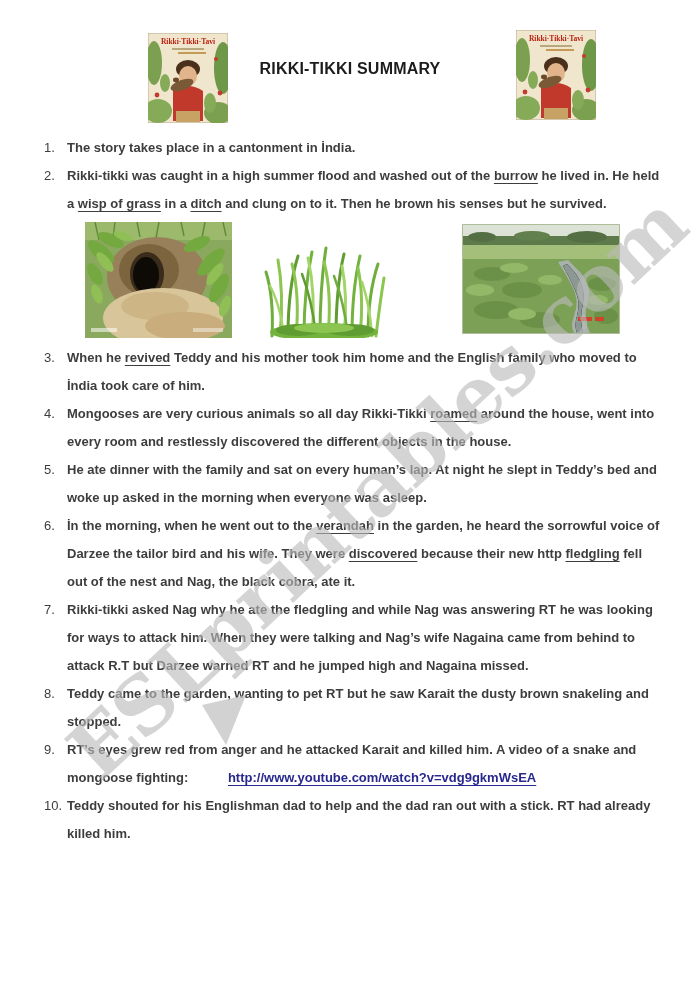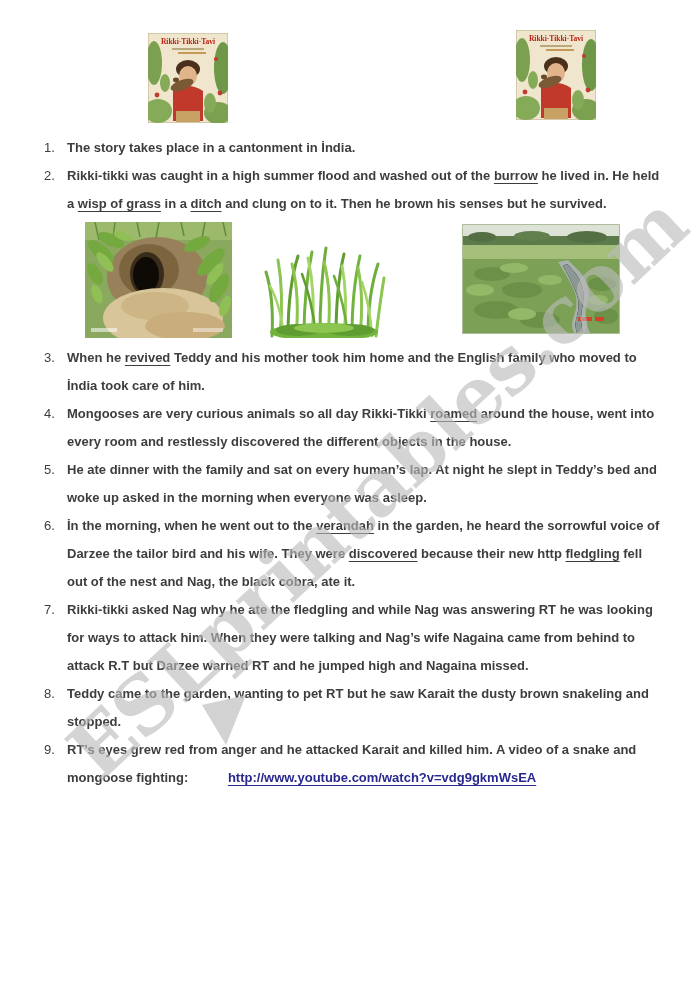--- a/index.html
+++ b/index.html
@@ -56,20 +56,21 @@
 </head>
 <body>
 
 <div id="page">
 
   <div id="watermark">ESLprintables.com</div>
   <svg id="cursor-arrow" width="48" height="54" viewBox="0 0 48 54">
     <polygon points="2,12 46,2 26,52" fill="#c4c4c4"></polygon>
   </svg>
 
+  <div id="title">RIKKI-TIKKI SUMMARY</div>
 
   <svg id="cover-left" class="cover" viewBox="0 0 80 90">
     <rect x="0" y="0" width="80" height="90" fill="#efe6cd" stroke="#b8ab8a" stroke-width="1"></rect>
     <ellipse cx="6" cy="30" rx="8" ry="22" fill="#7ba04f"></ellipse>
     <ellipse cx="75" cy="35" rx="9" ry="26" fill="#6f9748"></ellipse>
     <ellipse cx="10" cy="78" rx="14" ry="12" fill="#86ab58"></ellipse>
     <ellipse cx="70" cy="80" rx="14" ry="11" fill="#7ba04f"></ellipse>
     <circle cx="9" cy="62" r="2.4" fill="#c23b2e"></circle>
     <circle cx="72" cy="60" r="2.4" fill="#c23b2e"></circle>
     <circle cx="68" cy="26" r="2" fill="#c23b2e"></circle>
@@ -245,16 +246,20 @@
           <span class="body"><span>Rikki-tikki asked Nag why he ate the fledgling and while Nag was answering RT he was looking for ways to attack him. When they were talking and Nag’s wife Nagaina came from behind to attack R.T but Darzee warned RT and he jumped high and Nagaina missed.</span></span>
         </div>
         <div class="item">
           <span class="num">8.</span>
           <span class="body"><span>Teddy came to the garden, wanting to pet RT but he saw Karait the dusty brown snakeling and stopped.</span></span>
         </div>
         <div class="item">
           <span class="num">9.</span>
           <span class="body"><span>RT’s eyes grew red from anger and he attacked Karait and killed him. A video of a snake and mongoose fighting: </span><a class="link" href="#">http://www.youtube.com/watch?v=vdg9gkmWsEA</a></span>
         </div>
+        <div class="item">
+          <span class="num">10.</span>
+          <span class="body"><span>Teddy shouted for his Englishman dad to help and the dad ran out with a stick. RT had already killed him.</span></span>
+        </div>
       </div>
   </div>
 
 </div>
 
 </body></html>

